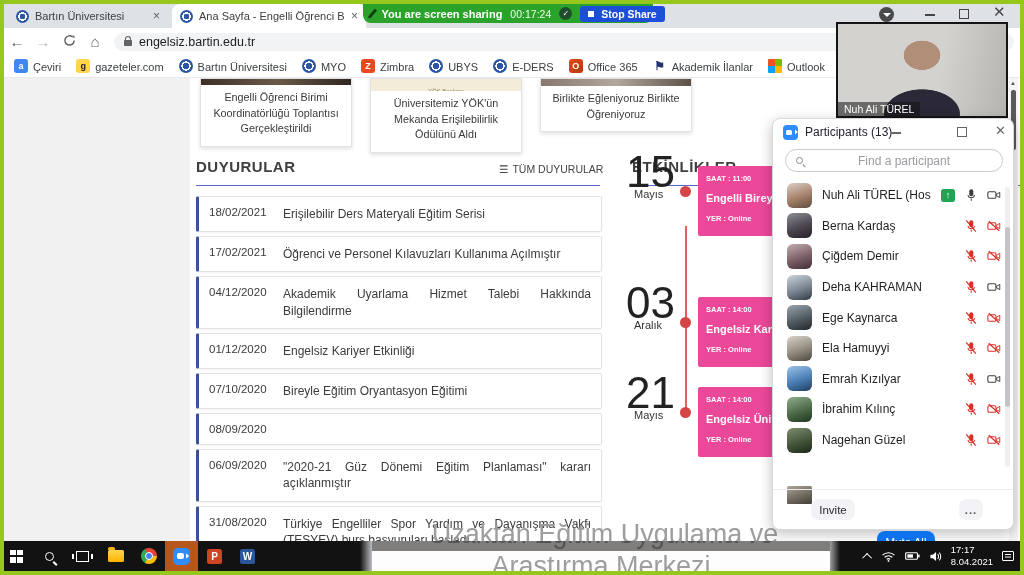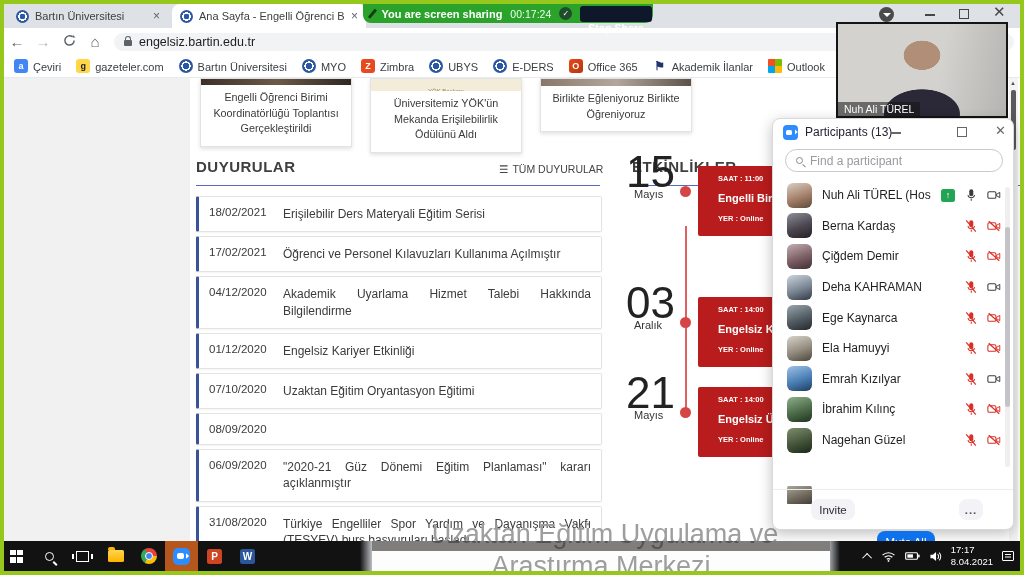--- a/index.html
+++ b/index.html
@@ -47,21 +47,21 @@
   .icon-flag{background:transparent;}.icon-flag::after{content:"⚑";color:#22356b;font-size:12px;}
   .icon-ms{border-radius:1px;background:conic-gradient(#7fba00 0 25%,#ffb900 0 50%,#00a4ef 0 75%,#f25022 0);}
   .icon-youtube{background:#ee1313;border-radius:3px;}.icon-youtube::after{content:"▶";font-size:7px;}
 
   
   .sharebar{left:363px;top:4px;width:290px;height:19px;background:#2ba32b;border-radius:0 0 8px 8px;z-index:10;display:flex;align-items:center;padding:0 4px 0 8px;gap:8px;}
   .pencil{width:2.5px;height:11px;background:#123f12;transform:rotate(40deg);border-radius:1px;flex:none;}
   .sharelabel{color:#fff;font-weight:bold;font-size:11px;white-space:nowrap;}
   .sharetimer{color:#eaffea;font-size:10.5px;}
   .shield{width:13px;height:13px;border-radius:50%;background:#1f4d2c;color:#fff;font-size:8px;display:grid;place-items:center;flex:none;}
-  .stopbtn{margin-left:auto;height:16px;background:#0f172a;border-radius:3px;color:#fff;font-weight:bold;font-size:10.5px;display:flex;align-items:center;gap:16px;padding:0 8px;white-space:nowrap;flex-direction:column;}
+  .stopbtn{margin-left:auto;height:16px;background:#1d4ed8;border-radius:3px;color:#fff;font-weight:bold;font-size:10.5px;display:flex;align-items:center;gap:7px;padding:0 8px;white-space:nowrap;}
   .stopsq{width:6px;height:6px;background:#fff;}
 
   
   .viewport{left:4px;top:78px;width:1016px;height:463px;background:#fff;overflow:hidden;z-index:1;}
   .leftstrip{left:0;top:0;width:186px;height:463px;background:#f1f1f1;}
   .ncard{position:absolute;top:0;width:152px;background:#fff;border:1px solid #e3e3e3;box-shadow:0 2px 4px rgba(0,0,0,.12);}
   .ncards .ncard:nth-of-type(1){left:196px;}
   .ncards .ncard:nth-of-type(2){left:366px;}
   .ncards .ncard:nth-of-type(3){left:536px;}
   .nimg{width:100%;overflow:hidden;text-align:center;}
@@ -83,21 +83,21 @@
   
   .etl{position:absolute;left:620px;top:88px;width:200px;height:375px;}
   .etl-line{position:absolute;left:61px;top:60px;width:2px;height:188px;background:#e06060;}
   .erow{position:absolute;left:0;width:200px;height:80px;}
   .etl .erow:nth-of-type(1){top:41px;}
   .etl .erow:nth-of-type(2){top:131px;}
   .etl .erow:nth-of-type(3){top:221px;}
   .eday{position:absolute;left:2px;top:-16px;font-size:44px;font-weight:400;color:#222;line-height:1;}
   .emonth{position:absolute;left:10px;top:22px;font-size:11px;color:#333;}
   .edot{position:absolute;left:56px;top:20px;width:11px;height:11px;border-radius:50%;background:#d64545;}
-  .ecard{position:absolute;left:74px;top:0;width:112px;height:70px;background:#b91c1c;border-radius:2px;color:#fff;padding:8px 20px;overflow:hidden;}
+  .ecard{position:absolute;left:74px;top:0;width:112px;height:70px;background:#ec4899;border-radius:2px;color:#fff;padding:8px 8px;overflow:hidden;}
   .etime{font-size:7.5px;font-weight:bold;}
   .etitle{font-size:11px;font-weight:bold;margin-top:9px;white-space:nowrap;}
   .eloc{font-size:7.5px;font-weight:bold;margin-top:10px;}
 
   .bigheading{position:absolute;left:396px;top:441px;width:410px;font-size:27px;color:#9e9e9e;line-height:1.18;text-align:center;}
 
   
   .bscroll{left:1009px;top:78px;width:9px;height:463px;background:#f4f4f4;z-index:3;}
   .bscroll .arrow{position:absolute;left:1px;top:2px;font-size:6px;color:#505050;}
   .bscroll .thumb{position:absolute;left:2px;top:12px;width:5px;height:60px;background:#5a5a5a;border-radius:2px;}
@@ -116,21 +116,21 @@
   .zapp{width:15px;height:15px;border-radius:4px;background:#2d8cff;position:relative;flex:none;}
   .zapp::before{content:"";position:absolute;left:3px;top:5px;width:6px;height:5px;background:#fff;border-radius:1.5px;}
   .zapp::after{content:"";position:absolute;left:9.5px;top:5.5px;border:2px solid transparent;border-right-color:#fff;border-top-color:#fff;transform:rotate(45deg) scale(.9);}
   .ptitle{font-size:12px;color:#232333;}
   .pmin{position:absolute;left:118px;top:13px;width:10px;height:1.5px;background:#666;}
   .pmax{position:absolute;left:184px;top:8px;width:10px;height:10px;border:1.2px solid #666;}
   .pclose{position:absolute;left:222px;top:4px;font-size:13px;color:#666;}
   .psearch{position:absolute;left:12px;top:30px;width:218px;height:23px;border:1px solid #c9c9ce;border-radius:12px;display:flex;align-items:center;gap:7px;padding:0 10px;}
   .sicon{width:7px;height:7px;border:1.4px solid #8a8a8f;border-radius:50%;position:relative;flex:none;}
   .sicon::after{content:"";position:absolute;left:6px;top:6px;width:4px;height:1.4px;background:#8a8a8f;transform:rotate(45deg);transform-origin:0 0;}
-  .phint{font-size:12px;color:#9a9aa0;}
+  .phint{font-size:12px;color:#9a9aa0;margin-left:48px;}
   .plist{position:absolute;left:0;top:61px;width:100%;display:flex;flex-direction:column;}
   .prow{height:30.6px;display:flex;align-items:center;padding:0 12px 0 14px;gap:10px;}
   .av{width:25px;height:25px;border-radius:6px;flex:none;background:#999;}
   .av-0{background:linear-gradient(160deg,#d9cfc4,#a5806a 55%,#5c4a3d);}
   .av-1{background:linear-gradient(160deg,#5c6b4f,#32402a 60%,#1d2618);}
   .av-2{background:linear-gradient(160deg,#8b8f96,#4c4650 55%,#241f27);}
   .av-3{background:linear-gradient(160deg,#c3aeb2,#7d5f66 55%,#3f2e33);}
   .av-4{background:linear-gradient(160deg,#cdd4dc,#7b8794 55%,#313843);}
   .av-5{background:linear-gradient(160deg,#9aa5ad,#525c63 55%,#23282c);}
   .av-6{background:linear-gradient(160deg,#d8d3cb,#948c7f 55%,#4a443c);}
@@ -350,21 +350,21 @@
         <span class="atext">Akademik Uyarlama Hizmet Talebi Hakkında Bilgilendirme</span>
       </div>
 
       <div class="arow">
         <span class="adate">01/12/2020</span>
         <span class="atext">Engelsiz Kariyer Etkinliği</span>
       </div>
 
       <div class="arow">
         <span class="adate">07/10/2020</span>
-        <span class="atext">Uzaktan Eğitim Oryantasyon Eğitimi</span>
+        <span class="atext">Bireyle Eğitim Oryantasyon Eğitimi</span>
       </div>
 
       <div class="arow">
         <span class="adate">08/09/2020</span>
       </div>
 
       <div class="arow">
         <span class="adate">06/09/2020</span>
         <span class="atext">"2020-21 Güz Dönemi Eğitim Planlaması" kararı açıklanmıştır</span>
       </div>

